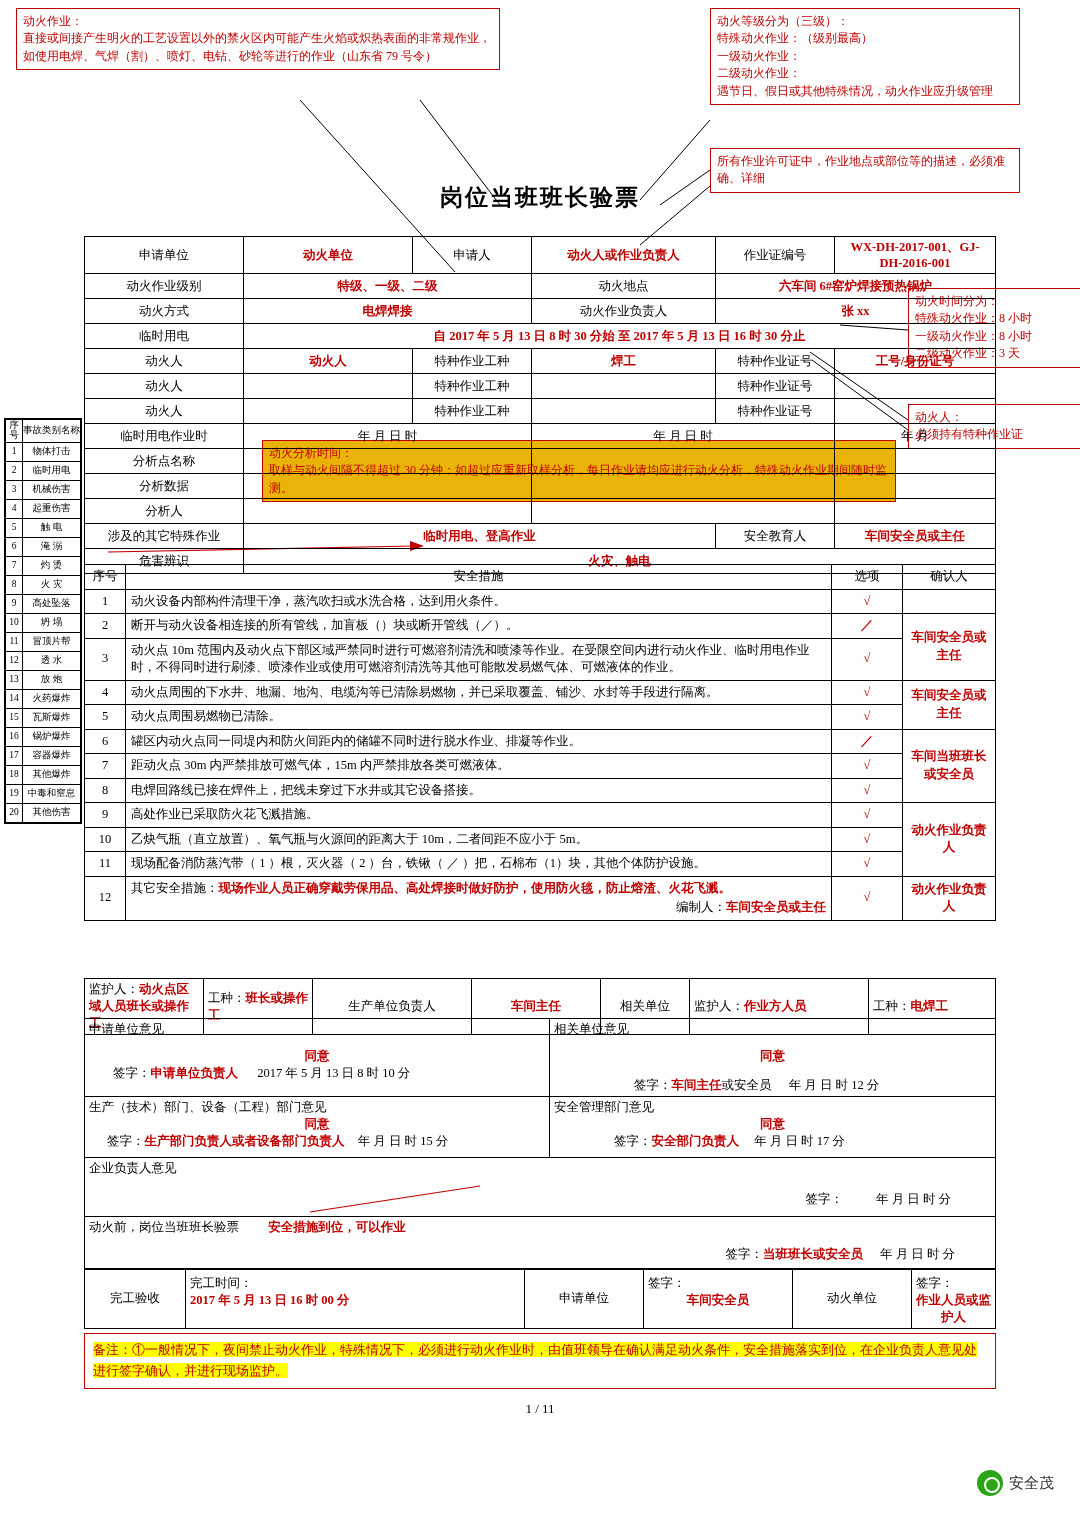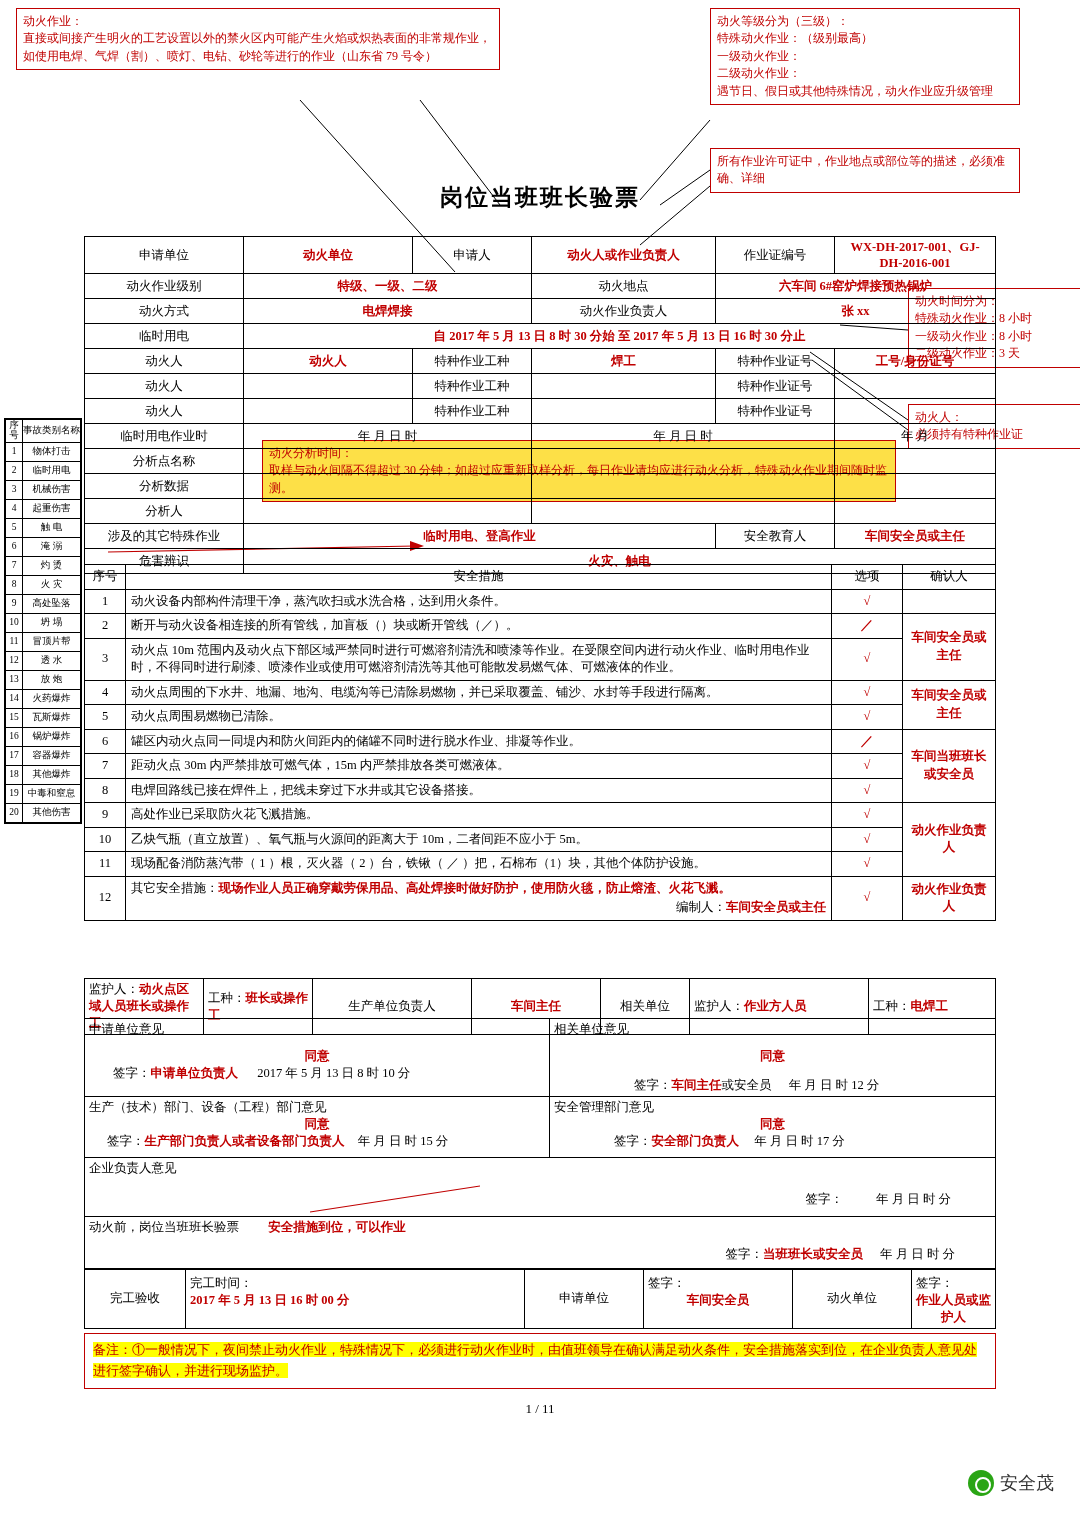--- a/index.html
+++ b/index.html
@@ -40,21 +40,21 @@
     border:1px solid #000;font-size:10px;}
   .acc table{width:100%;border-collapse:collapse;}
   .acc td{border:1px solid #000;text-align:center;padding:1px 0;
     height:16px;line-height:1.05;font-size:9.5px;}
   .acc td.n{width:16px;}
   .acc .hd{font-size:9.5px;}
 
   .footer-page{position:absolute;left:0;top:1401px;width:1080px;
      text-align:center;font-size:13px;}
   .wm{position:absolute;right:26px;top:1470px;display:flex;align-items:center;
-     gap:6px;color:#333;font-size:18px;}
+     gap:6px;color:#333;font-size:15px;}
   .wm .c{width:26px;height:26px;border-radius:50%;background:#2aa515;
      display:inline-block;position:relative;}
   .wm .c:after{content:"";position:absolute;left:7px;top:7px;width:12px;height:12px;
      border:2px solid #fff;border-radius:50%;}
   .remark{position:absolute;left:84px;top:1333px;width:912px;border:1px solid #c00000;
      padding:6px 8px;color:#c00000;font-size:13px;line-height:1.6;box-sizing:border-box;}
   .hl{background:#ffff00;}
 </style>
 </head>
 <body>
@@ -73,21 +73,21 @@
   <div class="callout" style="left:710px;top:148px;width:296px;white-space:pre-line;">所有作业许可证中，作业地点或部位等的描述，必须准确、详细</div>
 
   <div class="callout" style="left:908px;top:288px;width:166px;white-space:pre-line;font-size:12px;">动火时间分为：
 特殊动火作业：8 小时
 一级动火作业：8 小时
 二级动火作业：3 天</div>
 
   <div class="callout" style="left:908px;top:404px;width:166px;white-space:pre-line;font-size:12px;">动火人：
 必须持有特种作业证</div>
 
-  <div class="callout" style="left:262px;top:440px;width:620px;white-space:pre-line;background:#fde047;">动火分析时间：
+  <div class="callout" style="left:262px;top:440px;width:620px;white-space:pre-line;background:#eab308;">动火分析时间：
 取样与动火间隔不得超过 30 分钟；如超过应重新取样分析，每日作业请均应进行动火分析，特殊动火作业期间随时监测。</div>
 
   <svg style="position:absolute;left:0;top:0;width:1080px;height:1527px;pointer-events:none">
     <line x1="300" y1="100" x2="455" y2="272" stroke="#000" stroke-width="1"></line>
     <line x1="420" y1="100" x2="500" y2="205" stroke="#000" stroke-width="1"></line>
     <line x1="710" y1="120" x2="640" y2="200" stroke="#000" stroke-width="1"></line>
     <line x1="710" y1="170" x2="660" y2="205" stroke="#000" stroke-width="1"></line>
     <line x1="710" y1="186" x2="640" y2="245" stroke="#000" stroke-width="1"></line>
     <line x1="908" y1="330" x2="840" y2="325" stroke="#000" stroke-width="1"></line>
     <line x1="908" y1="420" x2="810" y2="352" stroke="#000" stroke-width="1"></line>

